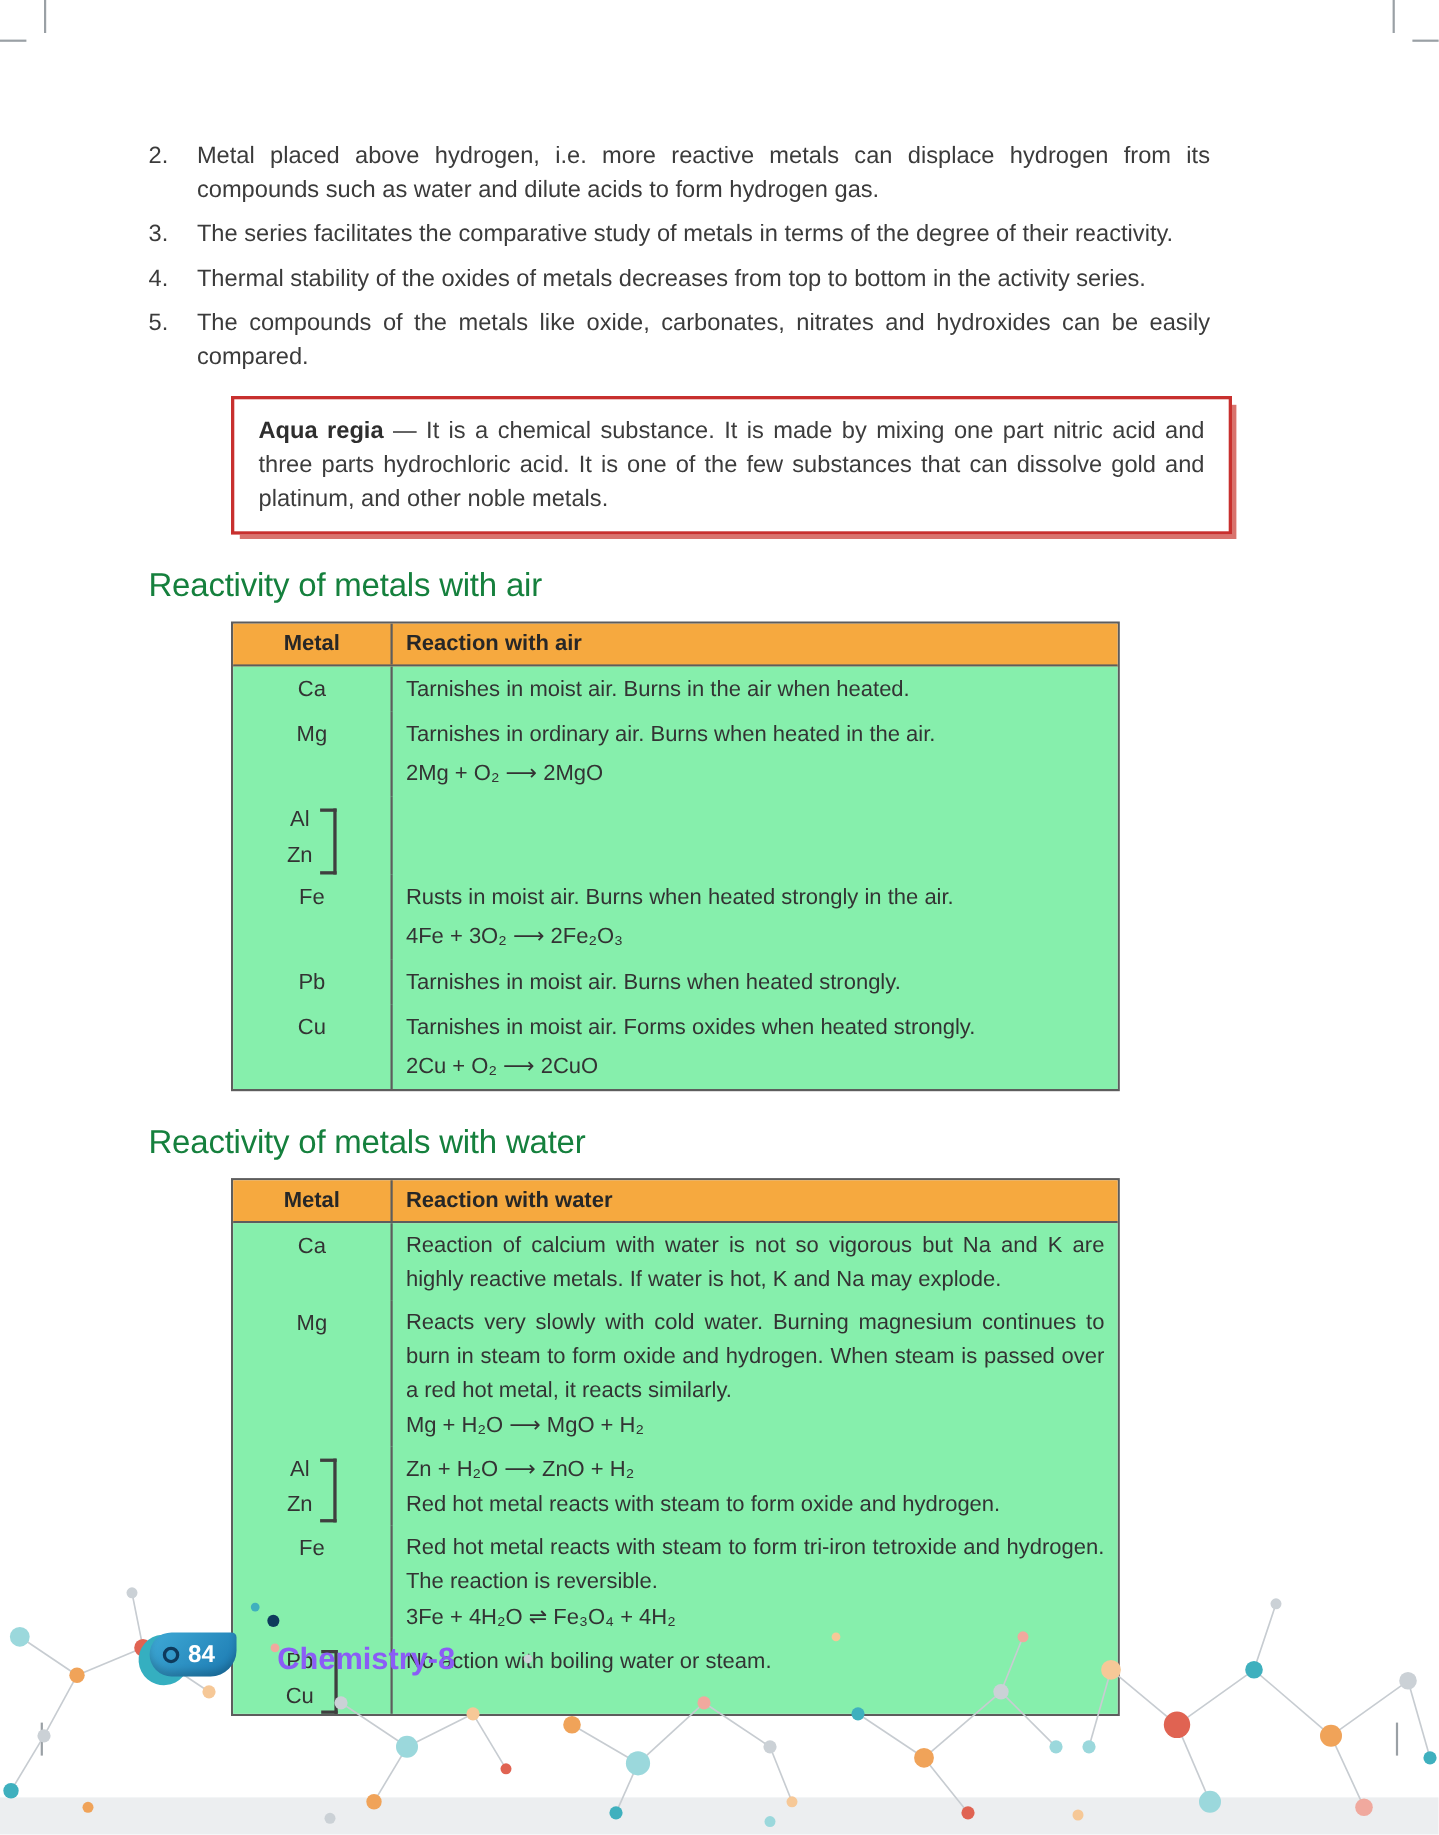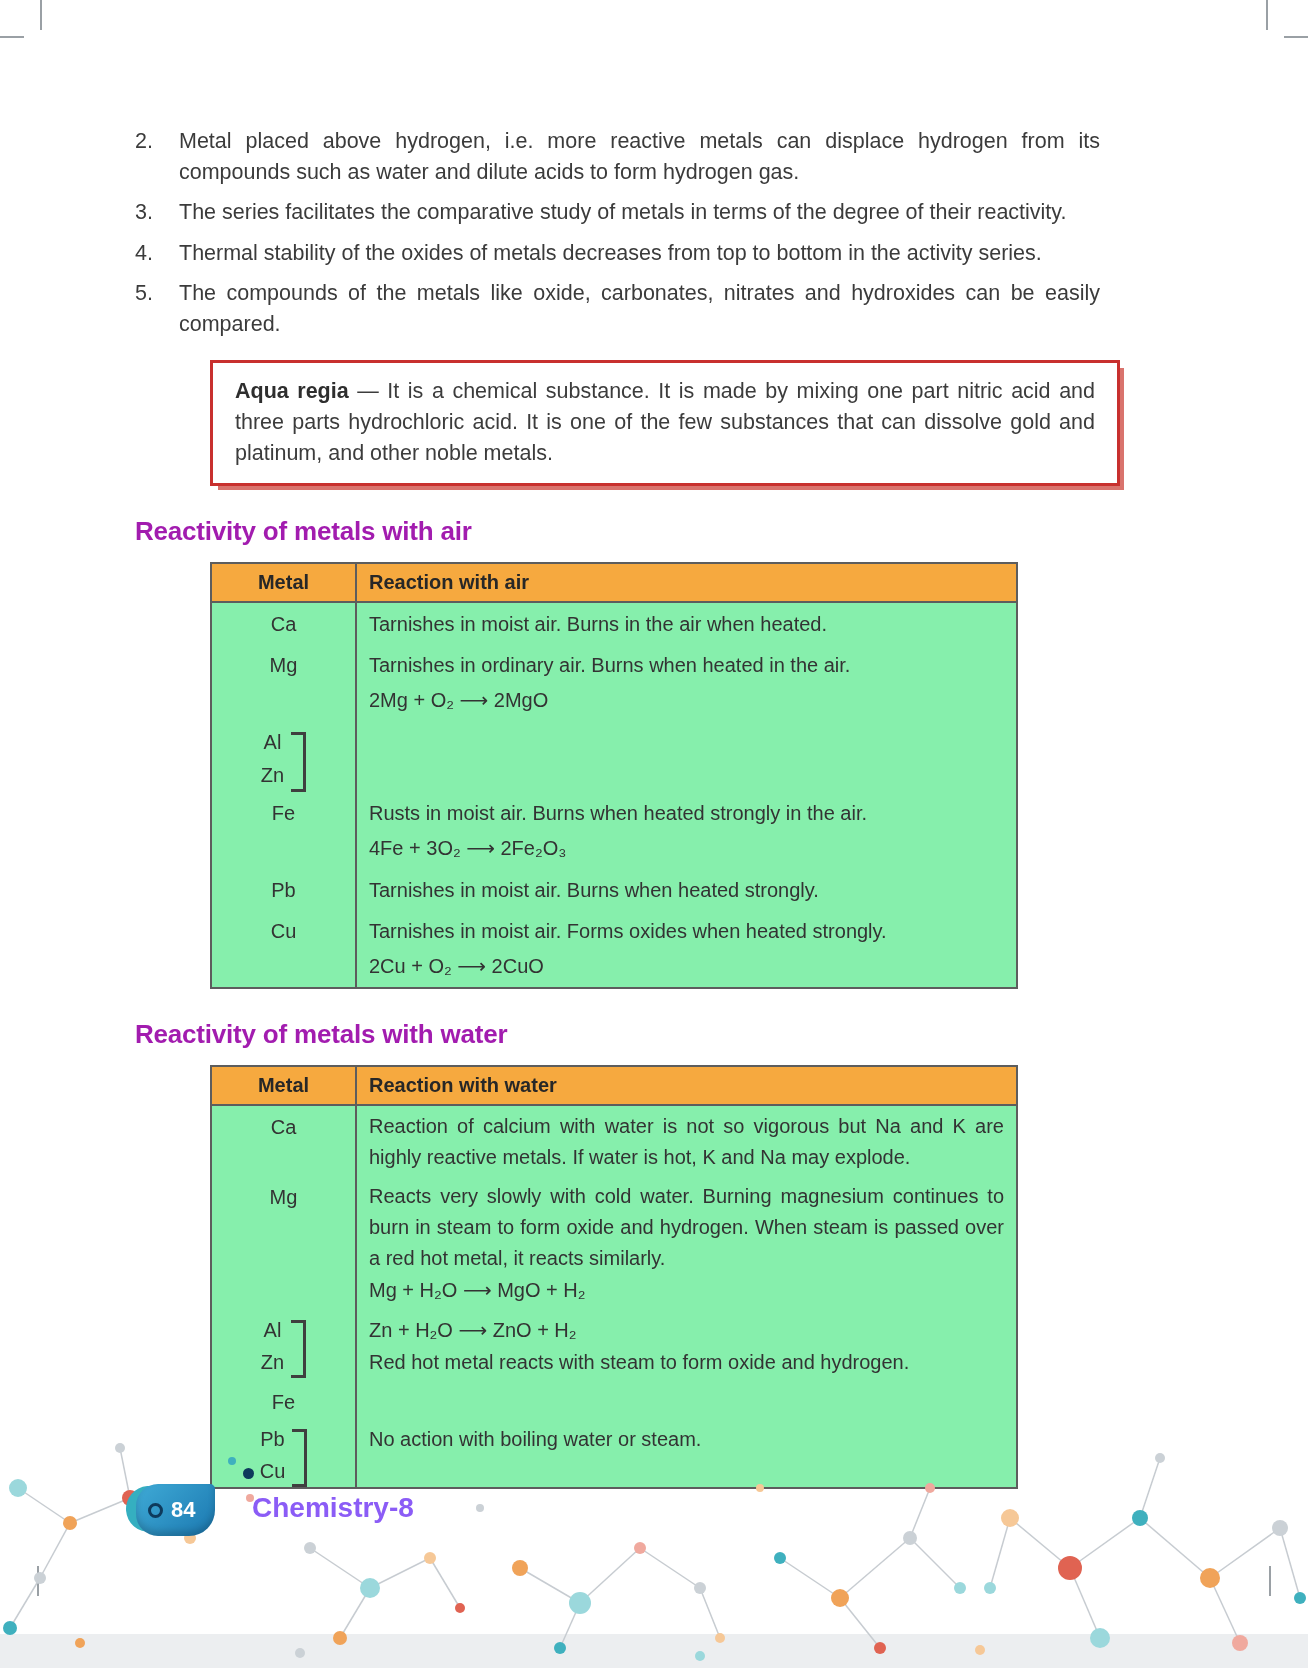--- a/index.html
+++ b/index.html
@@ -23,21 +23,21 @@
   
   .info-box {
     margin:20px 0 0 75px; width:910px; box-sizing:border-box;
     border:3px solid #C8302E; box-shadow:6px 6px 0 -2px #D9736D;
     padding:13px 22px 15px 22px; font-size:21.5px; line-height:1.43; text-align:justify;
     background:#ffffff;
   }
   .info-box .term { font-weight:bold; color:#2e2e2e; }
 
   .section-heading {
-    margin:30px 0 0 0; font-size:26px; font-weight:bold; color:#a21caf; letter-spacing:-0.2px;
+    margin:30px 0 0 0; font-size:30px; font-weight:normal; color:#15803d; letter-spacing:-0.2px;
   }
 
   
   .rtable {
     margin:15px 0 0 75px; width:808px; box-sizing:border-box;
     border:2px solid #5d5d5d; font-size:20px; color:#333;
   }
   .thead { display:flex; background:#F6A93F; border-bottom:2px solid #5d5d5d; font-weight:bold; color:#272727; }
   .thead .hcell-metal { width:145px; flex:0 0 145px; box-sizing:border-box; border-right:2px solid #5d5d5d; text-align:center; padding:7px 16px; }
   .thead .hcell-reaction { flex:1; padding:7px 12px; }
@@ -55,21 +55,21 @@
   .eq   { line-height:36px; }
   .water .mname { line-height:32px; }
   .water .line  { line-height:32px; }
   .water .bracket { height:52px; margin-top:6px; }
 
   
   .decor-svg { position:absolute; left:0; bottom:0; width:1308px; height:240px; z-index:1; }
   .footer { position:absolute; left:0; top:1470px; width:1308px; height:80px; z-index:2; }
   .badge-back { position:absolute; left:126px; top:16px; width:46px; height:46px;
     background:#35AFC0; border-radius:50% 10% 50% 50%; transform:rotate(18deg); }
-  .page-badge { position:absolute; left:136px; top:14px; height:52px;
+  .page-badge { position:absolute; left:136px; top:14px; height:40px;
     background:linear-gradient(135deg,#3FAAD6,#1B78B0);
     border-radius:22px 5px 26px 22px; display:flex; align-items:center;
     padding:0 20px 0 12px; color:#fff; font-size:22px; font-weight:bold;
     box-shadow:inset 0 -5px 7px rgba(0,0,0,0.18); }
   .badge-ring { width:9px; height:9px; border:3px solid #0E3A5C; border-radius:50%; margin-right:8px; }
   .badge-dot1 { position:absolute; left:243px; top:-2px; width:11px; height:11px; border-radius:50%; background:#0E3A5C; }
   .badge-dot2 { position:absolute; left:228px; top:-13px; width:8px; height:8px; border-radius:50%; background:#3FB0BE; }
   .book-title { position:absolute; left:252px; top:22px; font-size:28px; font-weight:bold; color:#8b5cf6; }
 </style>
 </head>
@@ -233,20 +233,24 @@
           <div class="line eq">Zn + H₂O ⟶ ZnO + H₂</div>
           <div class="line">Red hot metal reacts with steam to form oxide and hydrogen.</div>
         </div>
       </div>
 
       <div class="trow">
         <div class="cell-metal">
           <div class="metal-names">
               <div class="mname">Fe</div>
             </div>
+        </div>
+        <div class="cell-reaction">
+          <div class="para">Red hot metal reacts with steam to form tri-iron tetroxide and hydrogen. The reaction is reversible.</div>
+          <div class="line eq">3Fe + 4H₂O ⇌ Fe₃O₄ + 4H₂</div>
         </div>
       </div>
 
       <div class="trow">
         <div class="cell-metal">
           <div class="metal-names">
             <div class="mname">Pb</div>
             <div class="mname">Cu</div>
           </div>
           <div class="bracket"></div>

